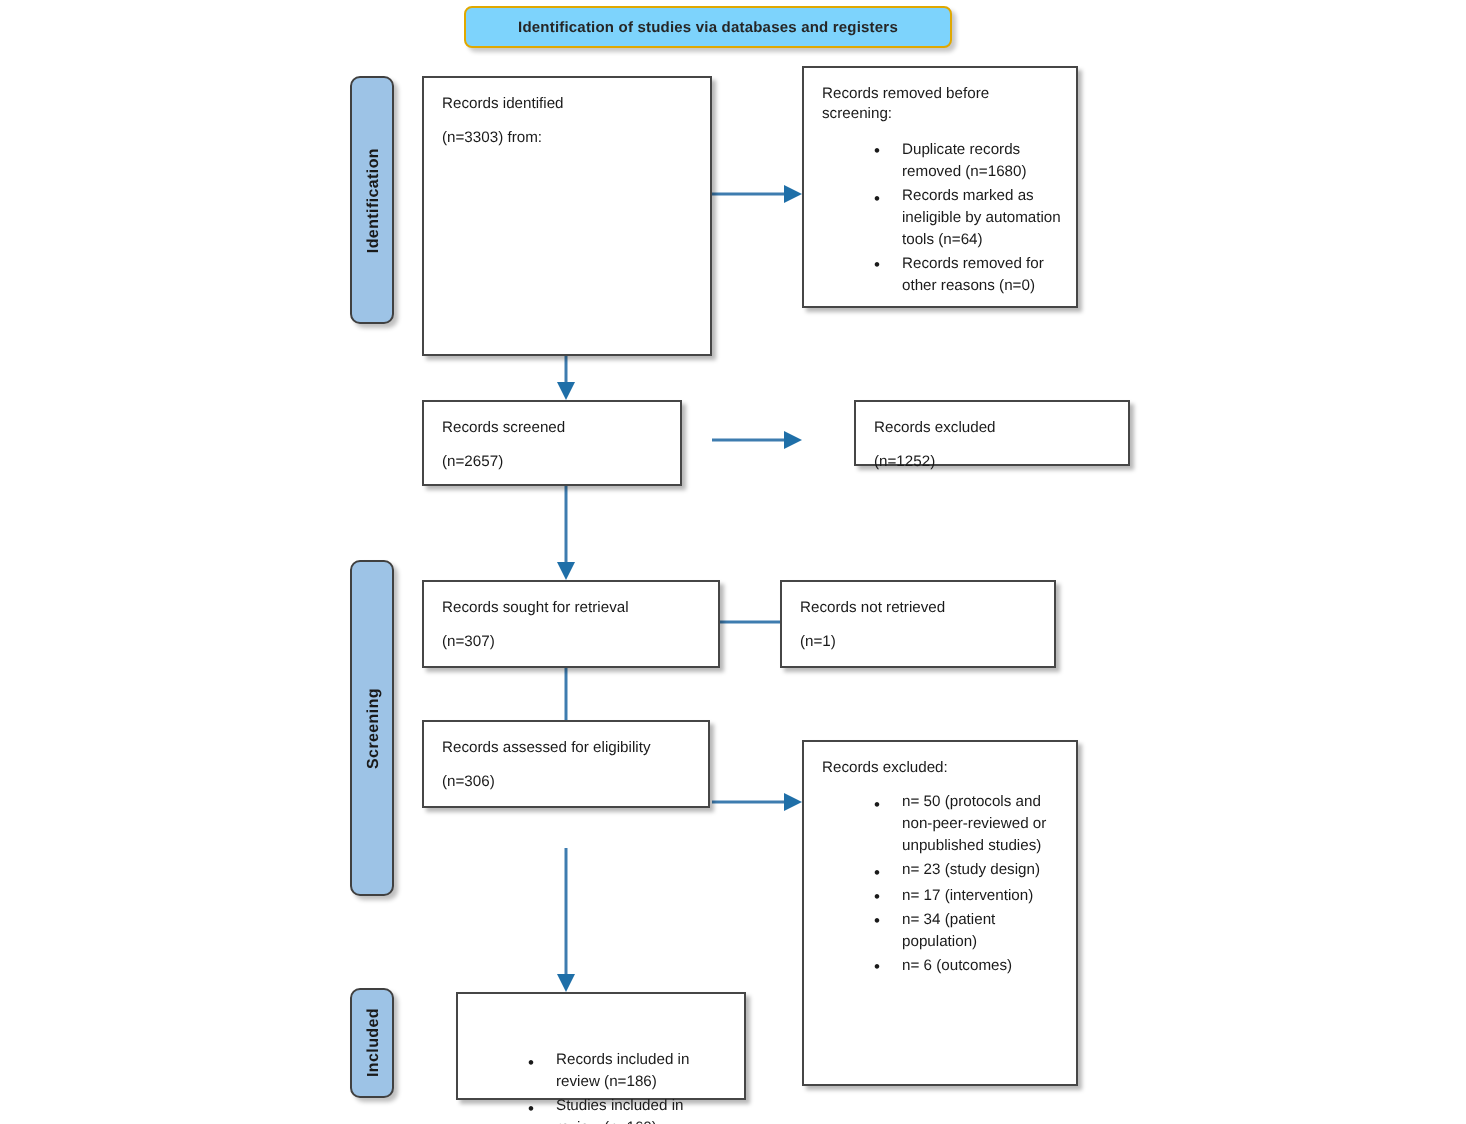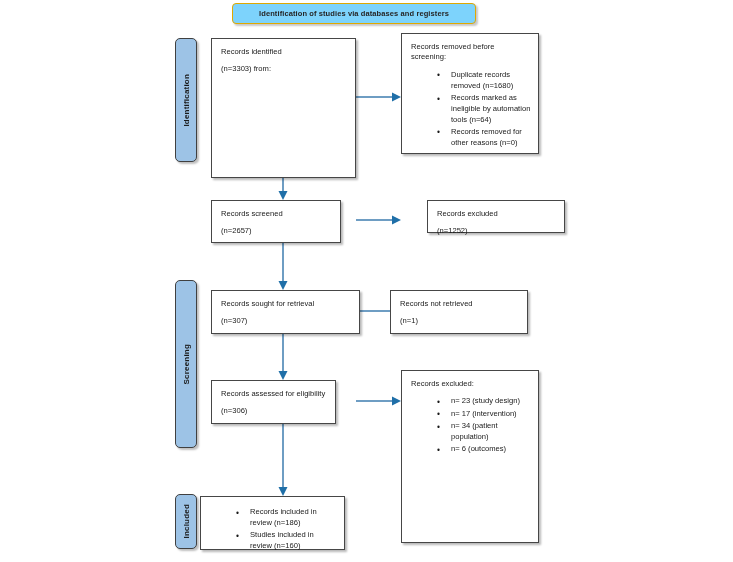--- a/index.html
+++ b/index.html
@@ -186,35 +186,36 @@
   <div class="box" style="left:211px; top:290px; width:149px; height:44px;">
     <p>Records sought for retrieval</p>
     <p>(n=307)</p>
   </div>
 
   <div class="box" style="left:390px; top:290px; width:138px; height:44px;">
     <p>Records not retrieved</p>
     <p>(n=1)</p>
   </div>
 
-  <div class="box" style="left:211px; top:380px; width:125px; height:44px;">
+  <div class="box" style="left:211px; top:360px; width:144px; height:44px;">
     <p>Records assessed for eligibility</p>
     <p>(n=306)</p>
   </div>
 
   <div class="box" style="left:401px; top:370px; width:138px; height:173px;">
     <p>Records excluded:</p>
     <ul>
+      <li>n= 50 (protocols and non-peer-reviewed or unpublished studies)</li>
       <li>n= 23 (study design)</li>
       <li>n= 17 (intervention)</li>
       <li>n= 34 (patient population)</li>
       <li>n= 6 (outcomes)</li>
     </ul>
   </div>
 
-  <div class="box" style="left:200px; top:496px; width:145px; height:54px; padding-top:8px;">
+  <div class="box" style="left:228px; top:496px; width:145px; height:54px; padding-top:26px;">
     <ul>
       <li>Records included in review (n=186)</li>
       <li>Studies included in review (n=160)</li>
     </ul>
   </div>
 
 </div>
 
 </body></html>

